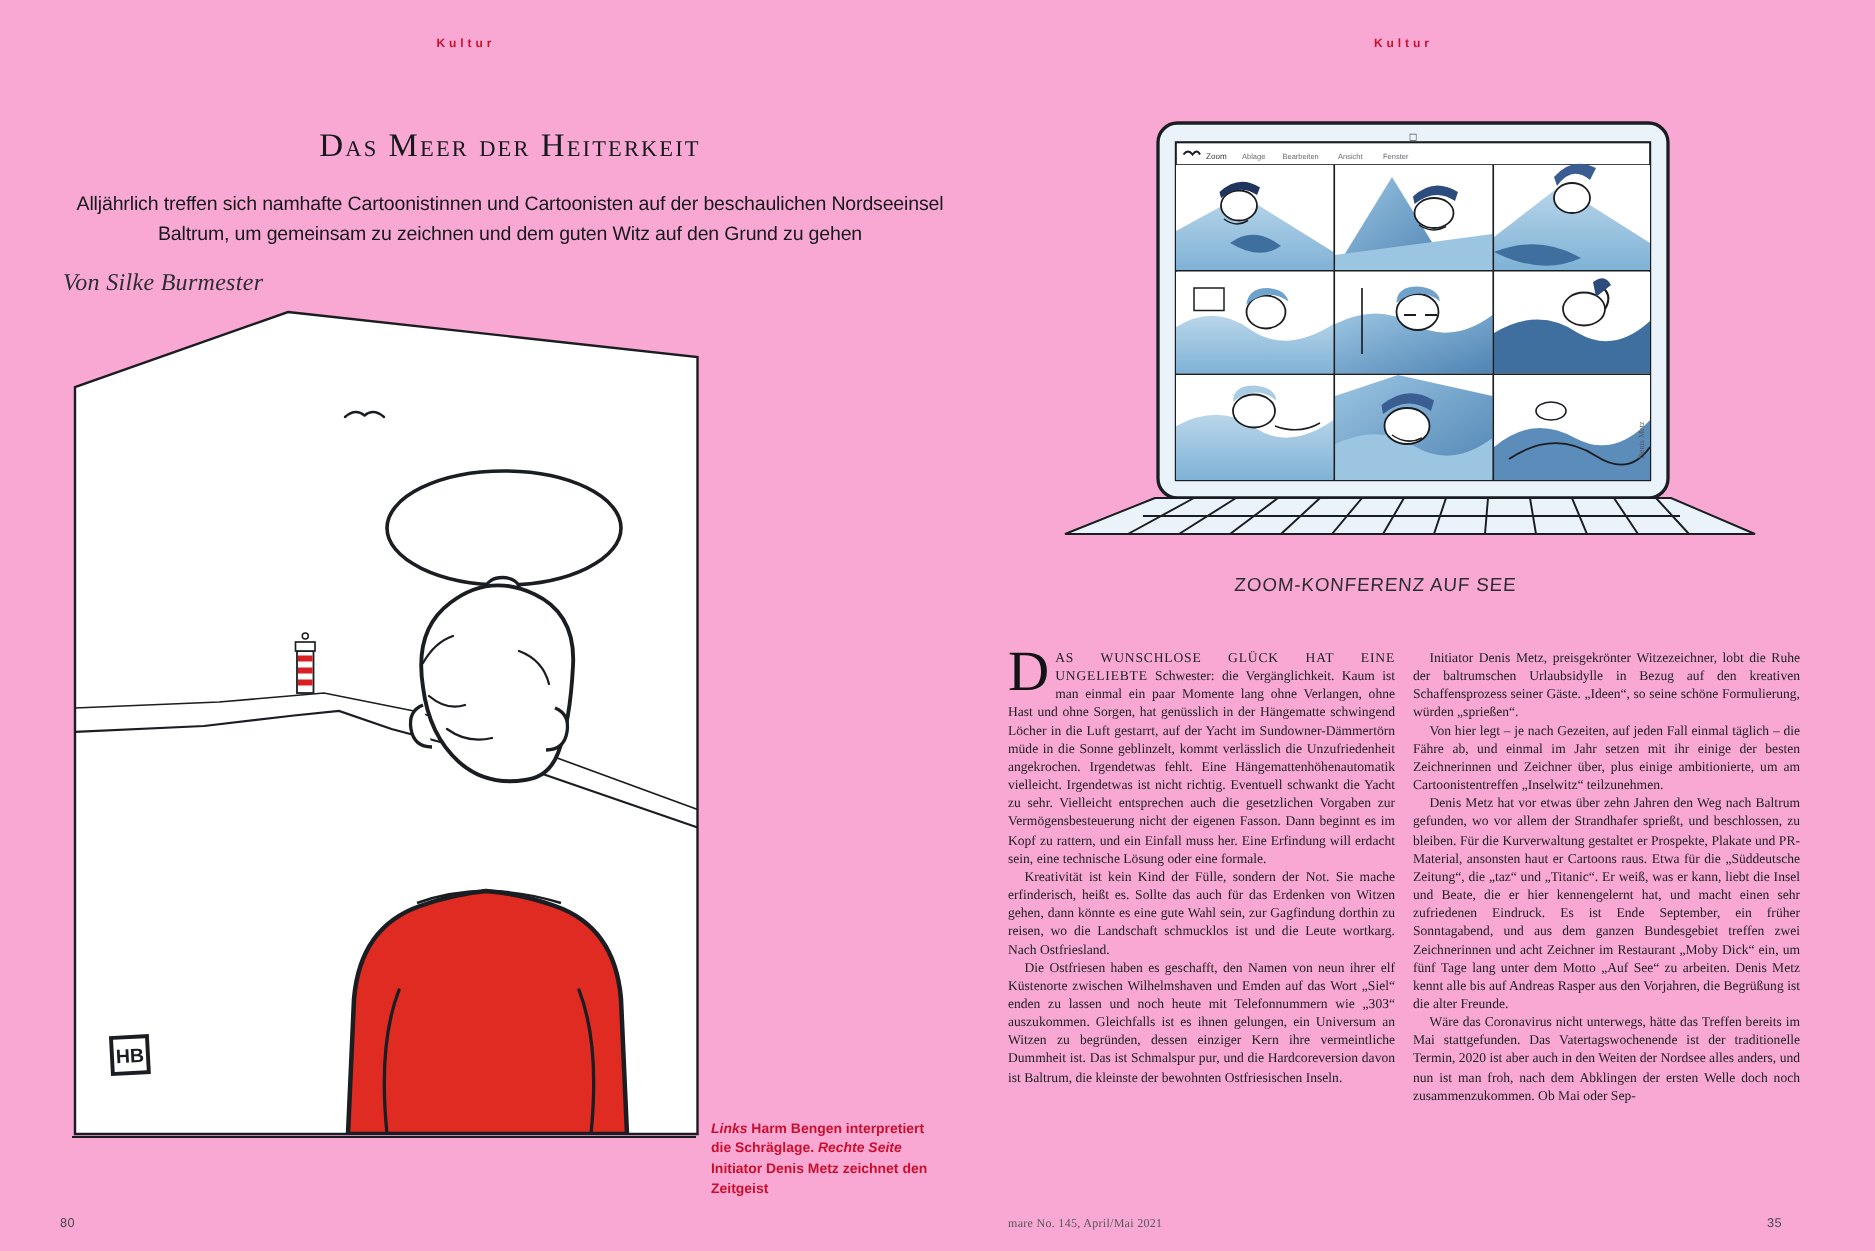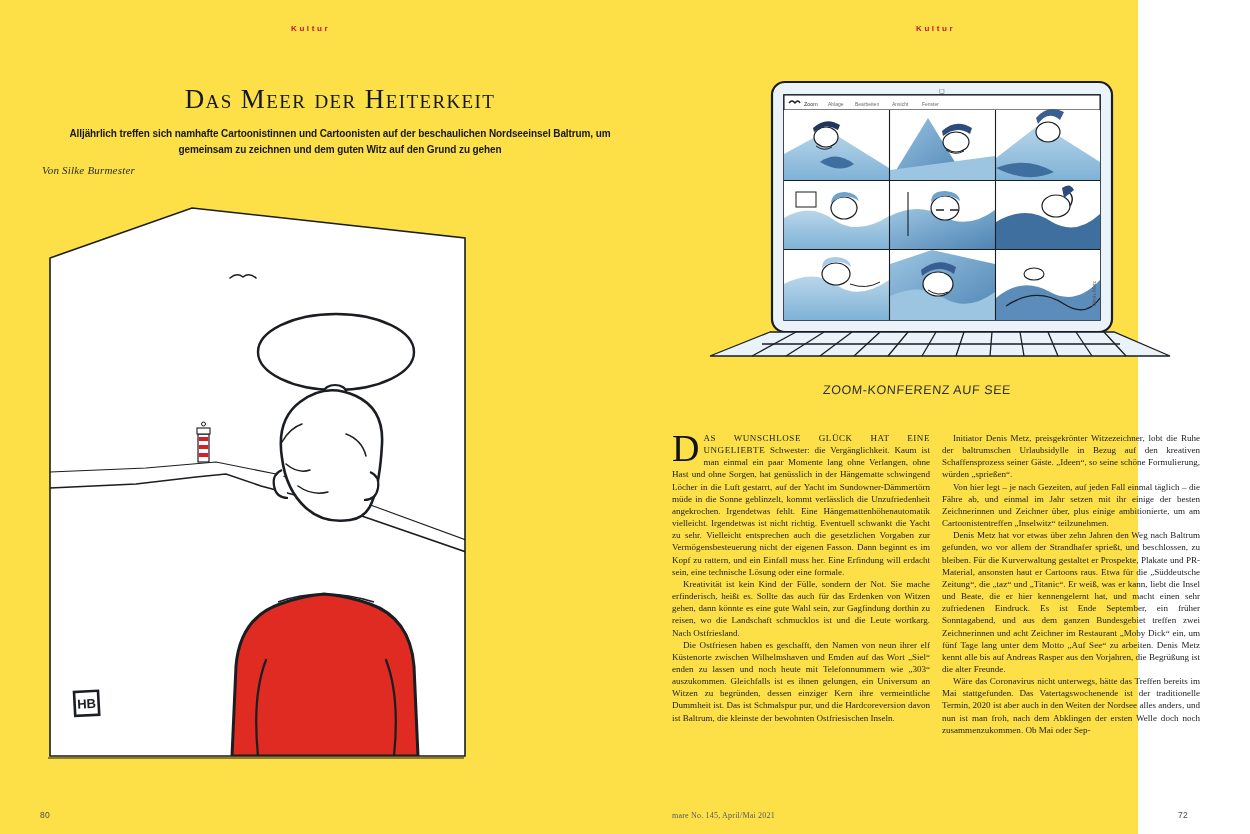--- a/index.html
+++ b/index.html
@@ -2,21 +2,21 @@
 <html><head>
 <meta charset="utf-8">
 <style>
   * { box-sizing: border-box; margin: 0; padding: 0; }
   html, body {
     width: 1250px; height: 834px;
     background: #ffffff;
     font-family: "Liberation Serif", serif;
     overflow: hidden;
   }
-  .spread { position: relative; width: 1138px; height: 834px; background:#fde047; }
+  .spread { position: relative; width: 1250px; height: 834px; background:#f9a8d4; }
 
   
   .runhead {
     position: absolute; top: 24px;
     font-family: "Liberation Sans", sans-serif;
     font-size: 8px; font-weight: 700; letter-spacing: 2.6px;
     color: #c8102e; text-transform: none;
   }
   .runhead.left  { left: 291px; }
   .runhead.right { left: 916px; }
@@ -33,35 +33,35 @@
     position: absolute; bottom: 14px; left: 672px;
     font-family: "Liberation Serif", serif;
     font-size: 8px; color: #55585c; letter-spacing: .2px;
   }
 
   
   .headline {
     position: absolute; left: 40px; top: 84px; width: 600px;
     text-align: center;
     font-family: "Liberation Serif", serif;
-    font-size: 27px; font-weight: 400; color: #16181c;
+    font-size: 22px; font-weight: 400; color: #16181c;
     letter-spacing: 1.4px;
     font-variant: small-caps;
   }
   .deck {
     position: absolute; left: 42px; top: 126px; width: 596px;
     text-align: center;
     font-family: "Liberation Sans", sans-serif;
-    font-size: 10px; font-weight: 700; line-height: 1.55;
+    font-size: 13px; font-weight: 400; line-height: 1.55;
     color: #16181c; letter-spacing: -0.1px;
   }
   .byline {
-    position: absolute; left: 42px; top: 164px;
-    font-family: "Liberation Serif", serif;
-    font-style: italic; font-size: 11px; color: #2a2d31;
+    position: absolute; left: 42px; top: 180px;
+    font-family: "Liberation Serif", serif;
+    font-style: italic; font-size: 16px; color: #2a2d31;
     letter-spacing: .2px;
   }
 
   
   .cartoon1-wrap { position: absolute; left: 46px; top: 196px; width: 420px; height: 600px; }
   .c1-svg { position: absolute; left:0; top:0; }
 
   .caption-red {
     position: absolute; left: 474px; top: 746px; width: 150px;
     font-family: "Liberation Sans", sans-serif;
@@ -162,20 +162,23 @@
 
       <g transform="translate(28,496) rotate(-3)">
         <rect x="0" y="0" width="24" height="24" fill="none" stroke="#1a1d21" stroke-width="2.6"></rect>
         <text x="12" y="17" font-family="Liberation Sans, sans-serif" font-size="13" font-weight="700" fill="#1a1d21" text-anchor="middle">HB</text>
       </g>
 
       <path d="M2,562 L418,562" stroke="#1a1d21" stroke-width="1.2"></path>
     </svg>
   </div>
 
+  <div class="caption-red">
+    <i>Links</i><span> Harm Bengen interpretiert die Schräglage. </span><i>Rechte Seite</i><span> Initiator Denis Metz zeichnet den Zeitgeist</span>
+  </div>
 
   <div class="cartoon2-wrap">
     <svg width="500" height="300" viewBox="0 0 500 300">
       <defs>
         <linearGradient id="seaA" x1="0" y1="0" x2="0" y2="1">
           <stop offset="0%" stop-color="#b9d6ea"></stop>
             <stop offset="100%" stop-color="#7fb2d6"></stop>
         </linearGradient>
         <linearGradient id="seaB" x1="0" y1="0" x2="1" y2="1">
           <stop offset="0%" stop-color="#9cc5e2"></stop>
@@ -298,15 +301,15 @@
 
   <div class="col c2">
     <p>Initiator Denis Metz, preisgekrönter Witzezeichner, lobt die Ruhe der baltrumschen Urlaubsidylle in Bezug auf den kreativen Schaffensprozess seiner Gäste. „Ideen“, so seine schöne Formulierung, würden „sprießen“.</p>
     <p>Von hier legt – je nach Gezeiten, auf jeden Fall einmal täglich – die Fähre ab, und einmal im Jahr setzen mit ihr einige der besten Zeichnerinnen und Zeichner über, plus einige ambitionierte, um am Cartoonistentreffen „Inselwitz“ teilzunehmen.</p>
     <p>Denis Metz hat vor etwas über zehn Jahren den Weg nach Baltrum gefunden, wo vor allem der Strandhafer sprießt, und beschlossen, zu bleiben. Für die Kurverwaltung gestaltet er Prospekte, Plakate und PR-Material, ansonsten haut er Cartoons raus. Etwa für die „Süddeutsche Zeitung“, die „taz“ und „Titanic“. Er weiß, was er kann, liebt die Insel und Beate, die er hier kennengelernt hat, und macht einen sehr zufriedenen Eindruck. Es ist Ende September, ein früher Sonntagabend, und aus dem ganzen Bundesgebiet treffen zwei Zeichnerinnen und acht Zeichner im Restaurant „Moby Dick“ ein, um fünf Tage lang unter dem Motto „Auf See“ zu arbeiten. Denis Metz kennt alle bis auf Andreas Rasper aus den Vorjahren, die Begrüßung ist die alter Freunde.</p>
     <p>Wäre das Coronavirus nicht unterwegs, hätte das Treffen bereits im Mai stattgefunden. Das Vatertagswochenende ist der traditionelle Termin, 2020 ist aber auch in den Weiten der Nordsee alles anders, und nun ist man froh, nach dem Abklingen der ersten Welle doch noch zusammenzukommen. Ob Mai oder Sep-</p>
   </div>
 
   <div class="folio left">80</div>
   <div class="issueline">mare No. 145, April/Mai 2021</div>
-  <div class="folio right">72</div>
+  <div class="folio right">35</div>
 
 </div>
 
 </body></html>

